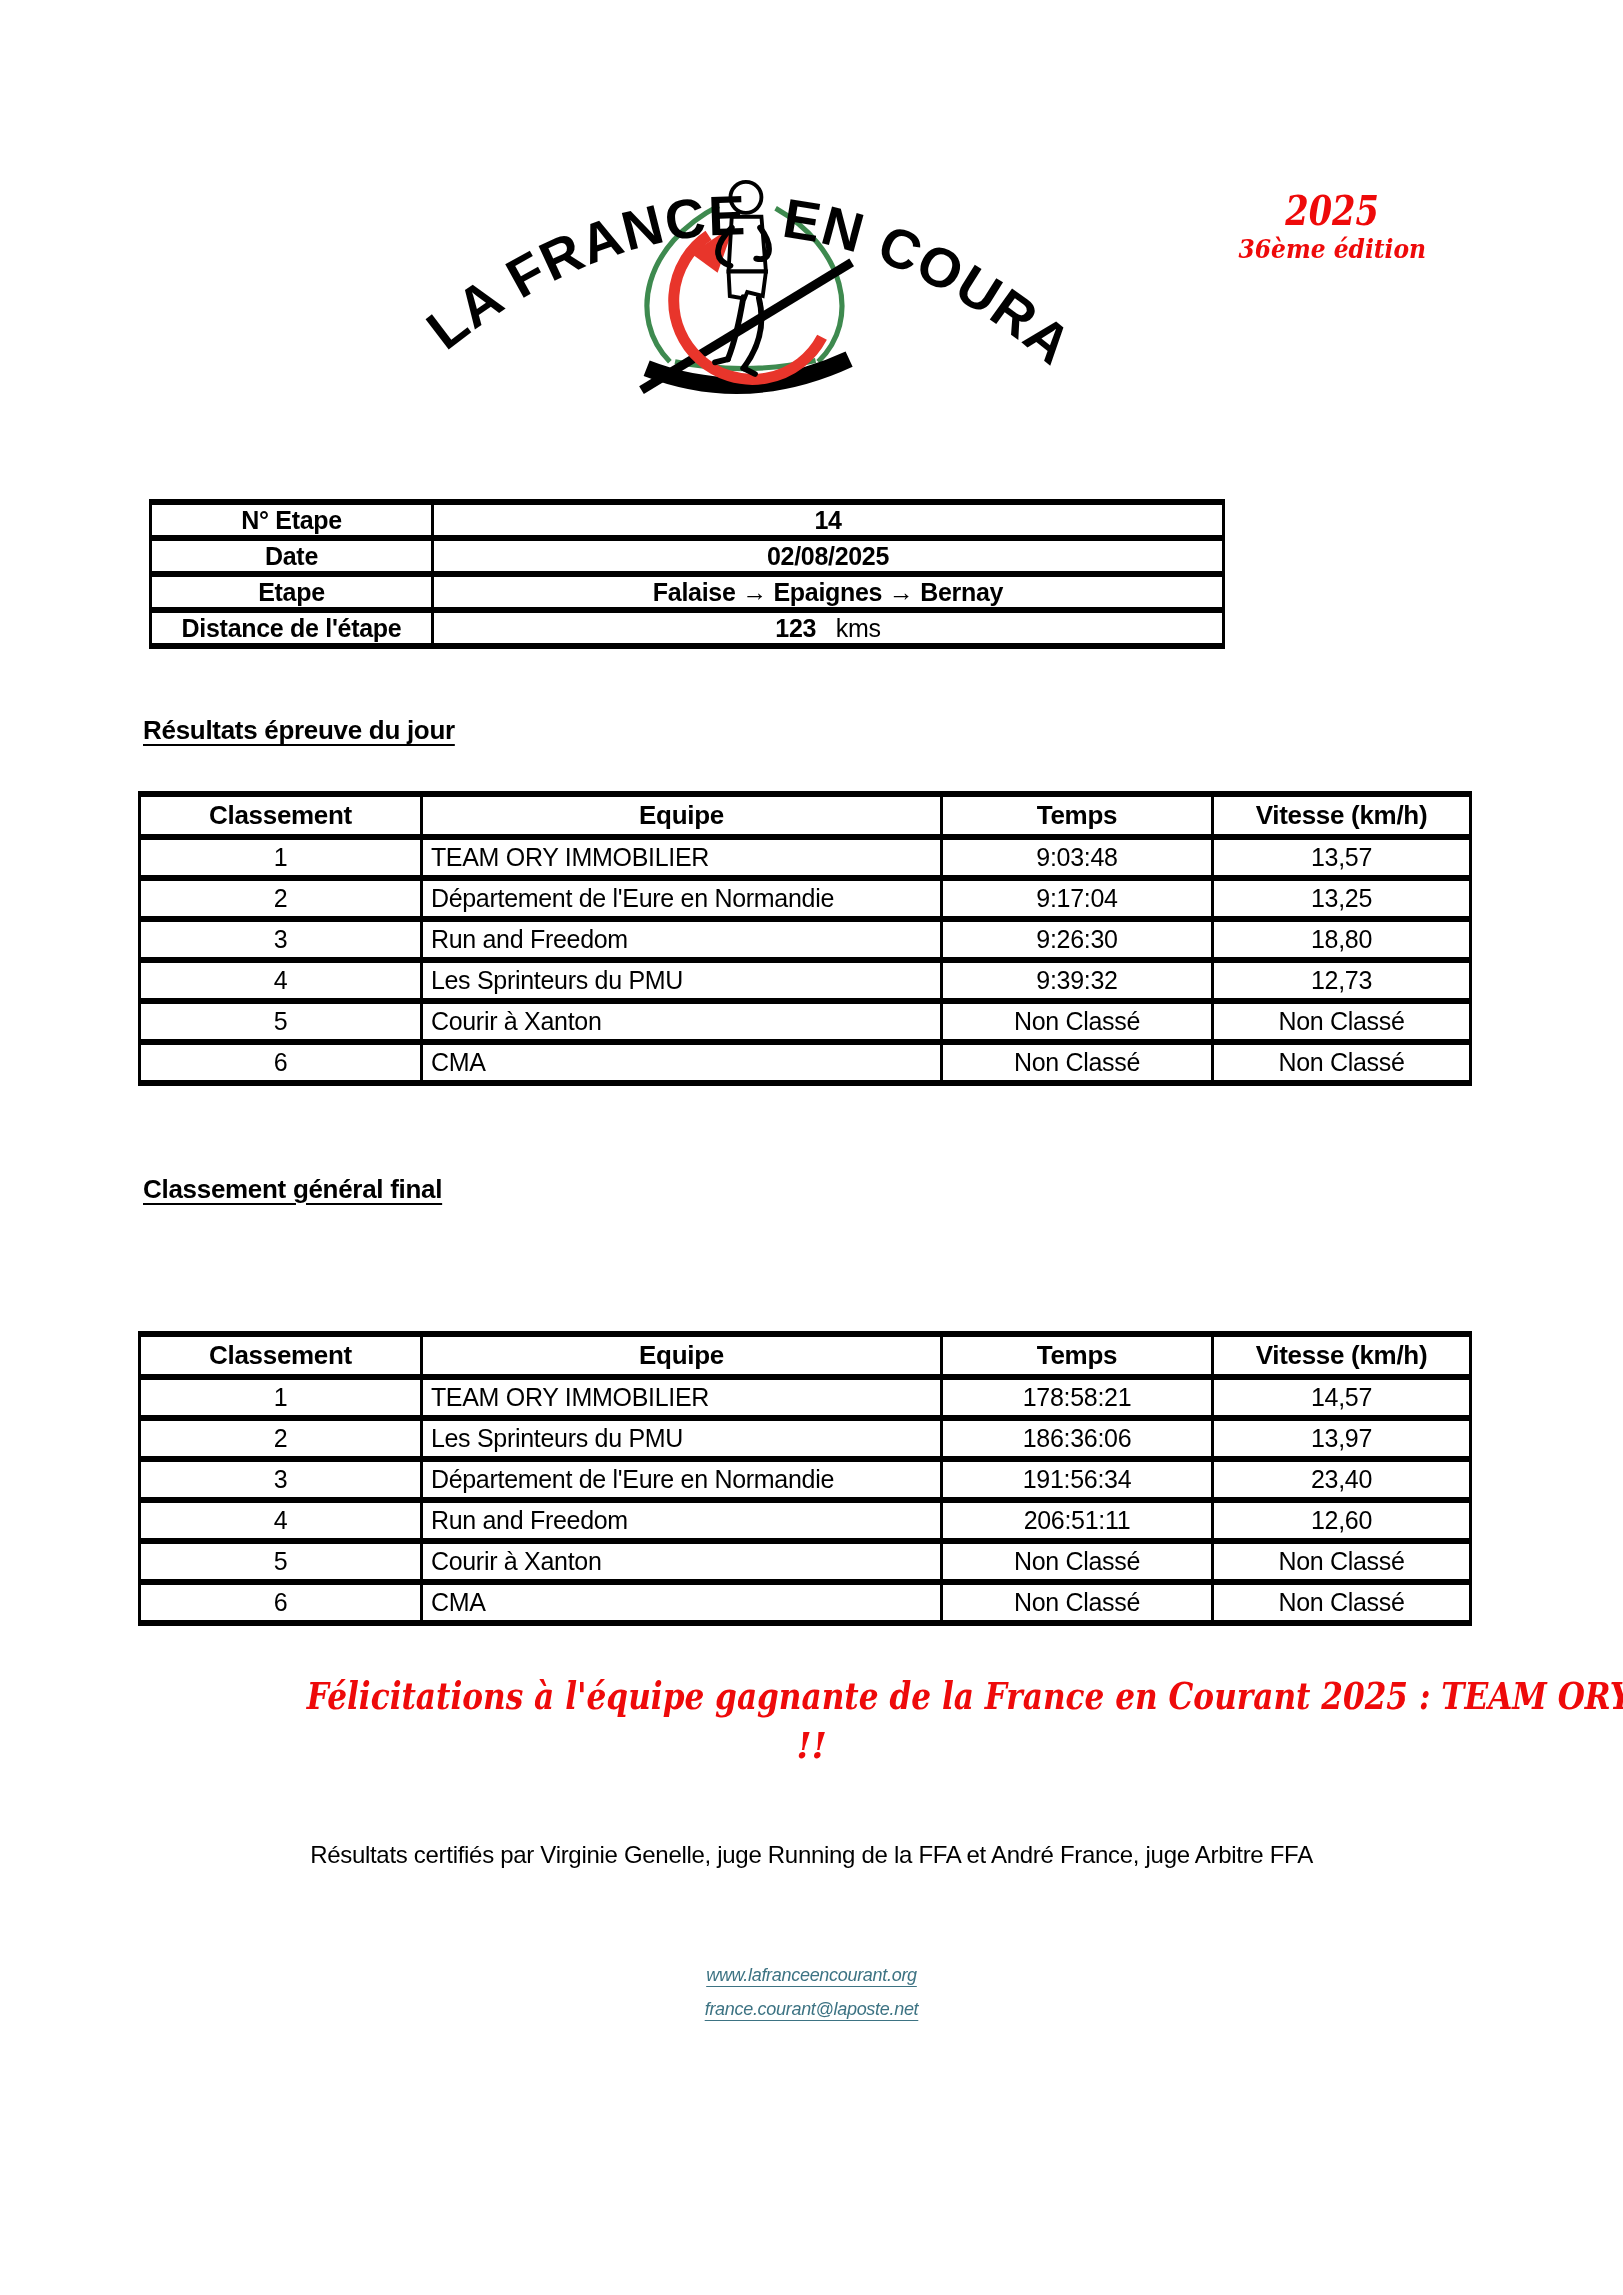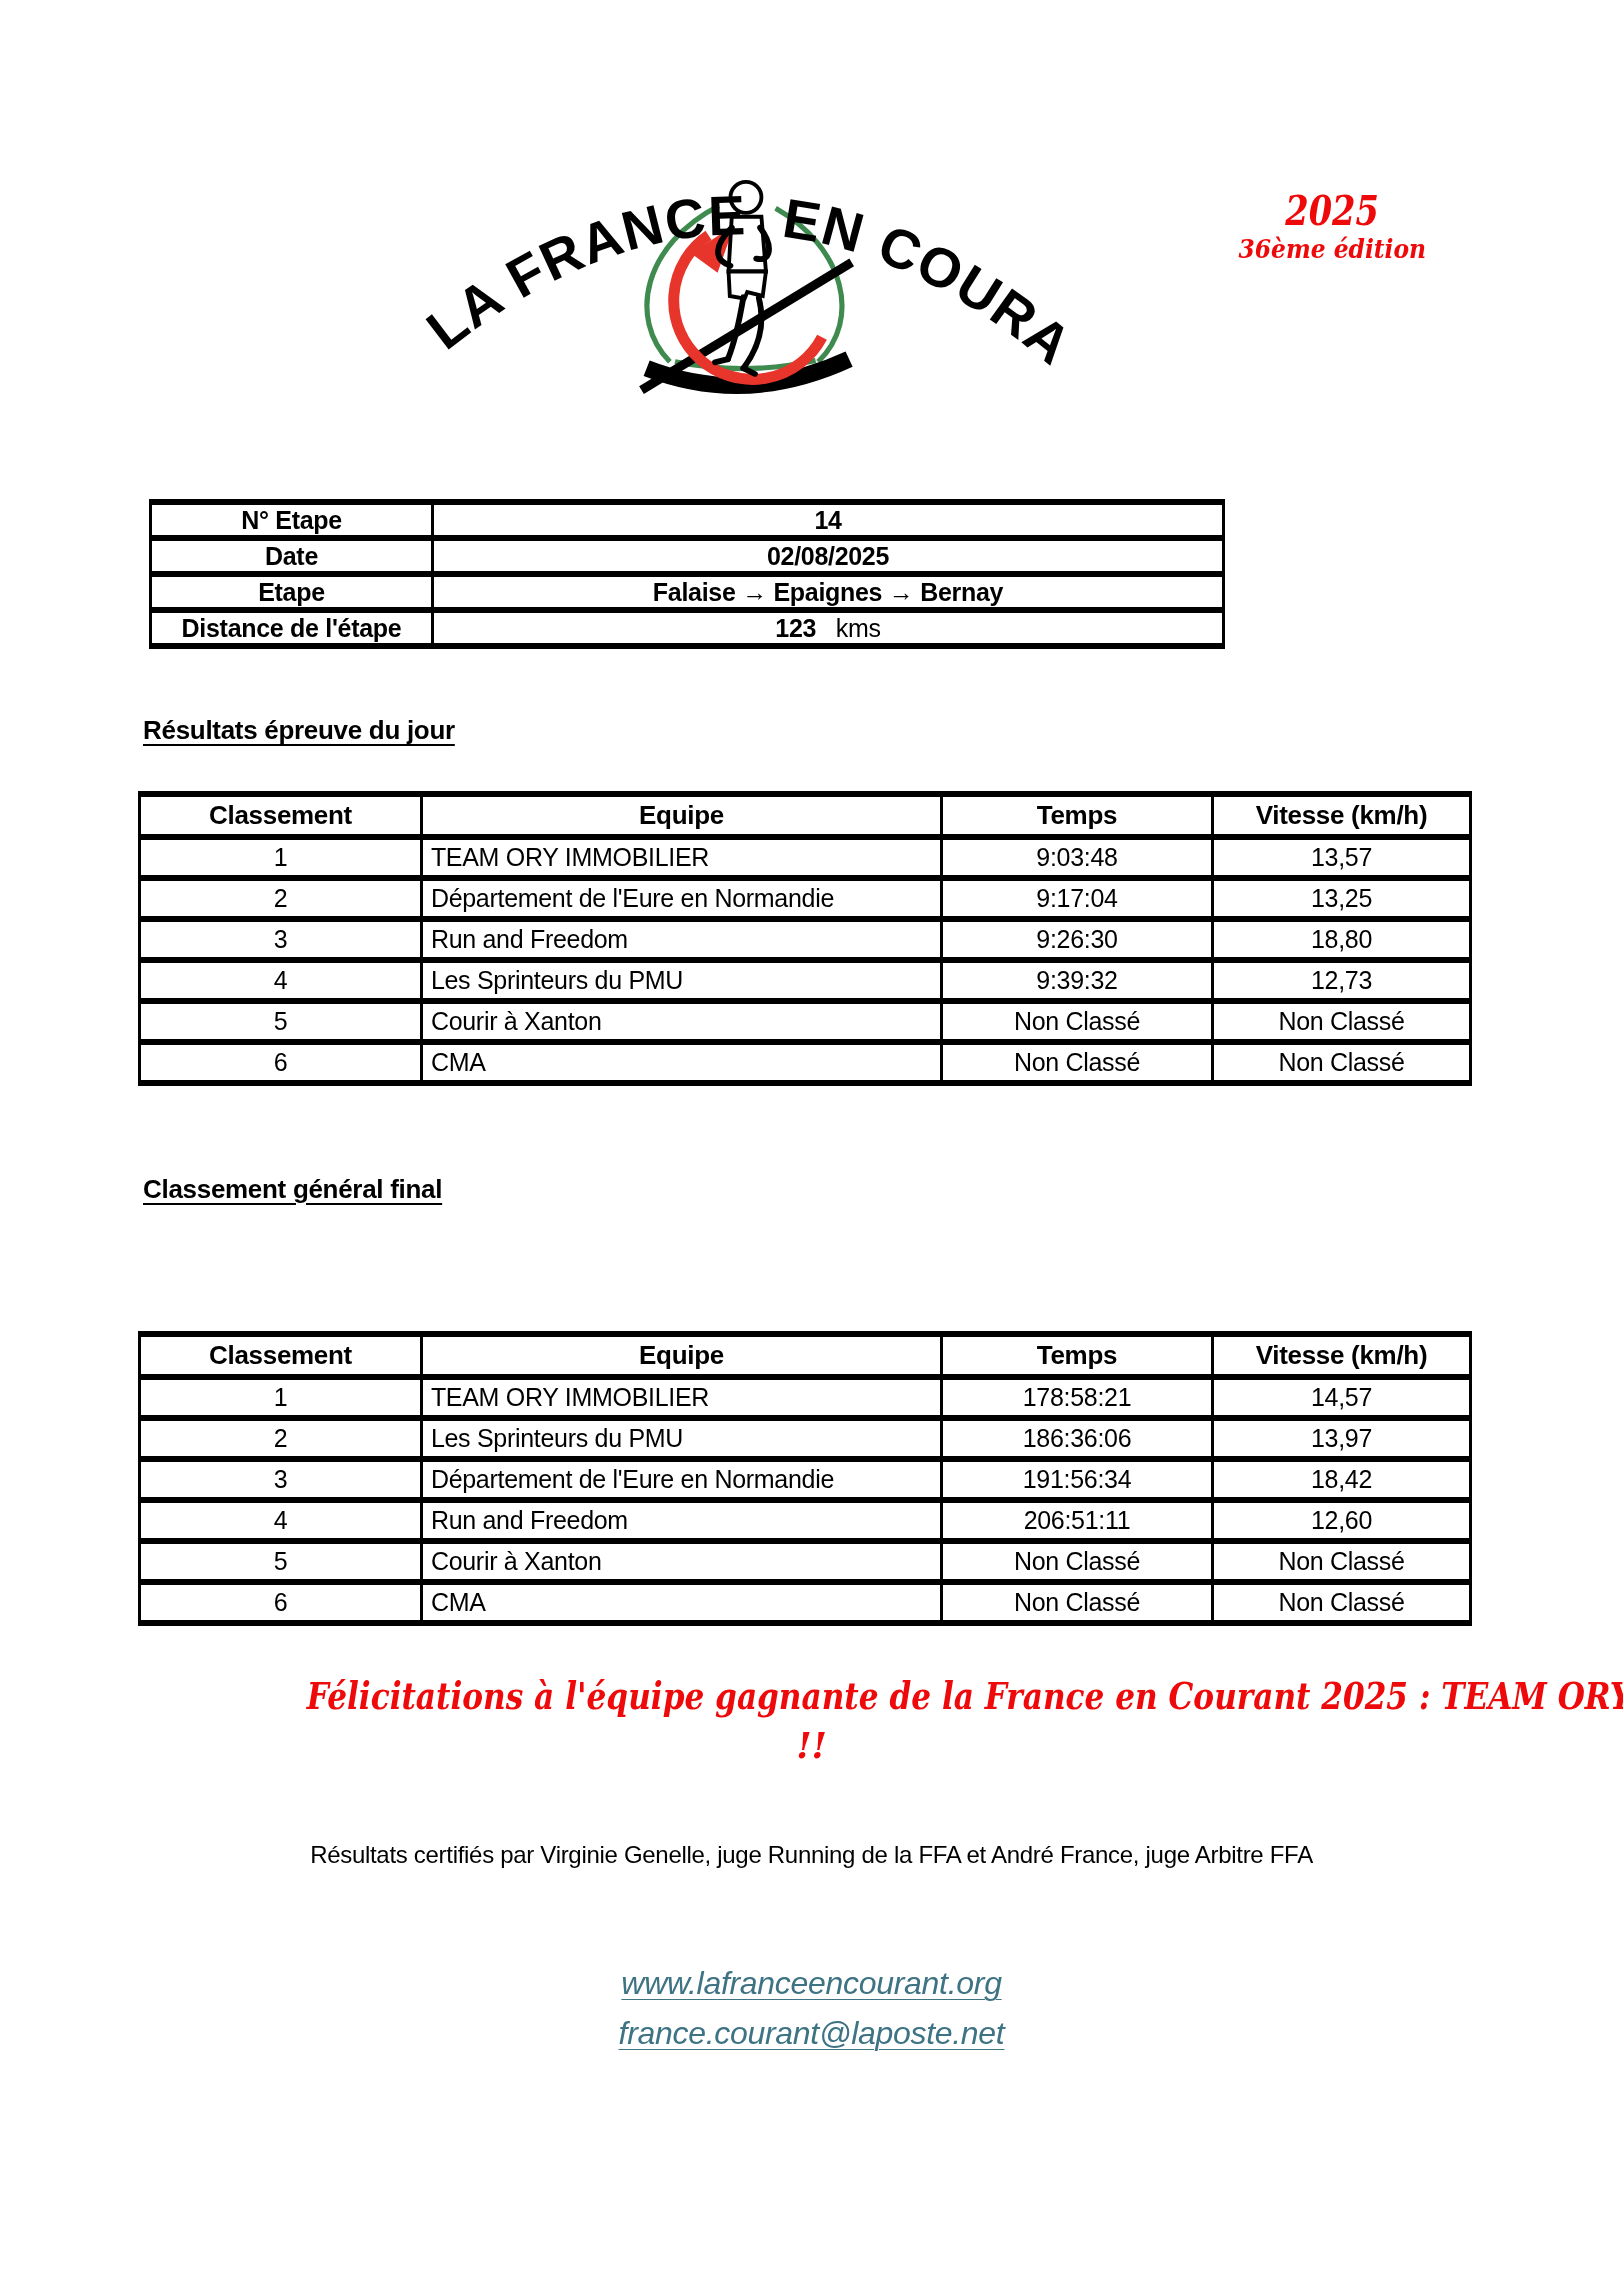--- a/index.html
+++ b/index.html
@@ -62,21 +62,21 @@
   .congrats .line2{font-size:35px;margin-top:6.5px;}
   
   .certification{
     position:absolute;left:0;top:1841px;width:1623px;text-align:center;
     font-size:24px;letter-spacing:-0.3px;
   }
   
   .links{position:absolute;left:0;top:1965px;width:1623px;text-align:center;}
   .links a{
     display:block;margin:0 auto 13px auto;width:max-content;
-    color:var(--link-teal,#3d7383);font-style:italic;font-size:32px;
+    color:var(--link-teal,#3d7383);font-style:italic;font-size:18px;
     text-decoration:underline;text-decoration-thickness:1.3px;text-underline-offset:4.6px;
     letter-spacing:-0.3px;cursor:pointer;
   }
 </style>
 </head>
 <body>
 
 <div class="page">
 
   <svg class="logo" viewBox="0 0 1000 380" aria-hidden="true">
@@ -232,21 +232,21 @@
         <tr>
           <td>2</td>
           <td>Les Sprinteurs du PMU</td>
           <td>186:36:06</td>
           <td>13,97</td>
         </tr>
         <tr>
           <td>3</td>
           <td>Département de l'Eure en Normandie</td>
           <td>191:56:34</td>
-          <td>18,42</td>
+          <td>23,40</td>
         </tr>
         <tr>
           <td>4</td>
           <td>Run and Freedom</td>
           <td>206:51:11</td>
           <td>12,60</td>
         </tr>
         <tr>
           <td>5</td>
           <td>Courir à Xanton</td>

